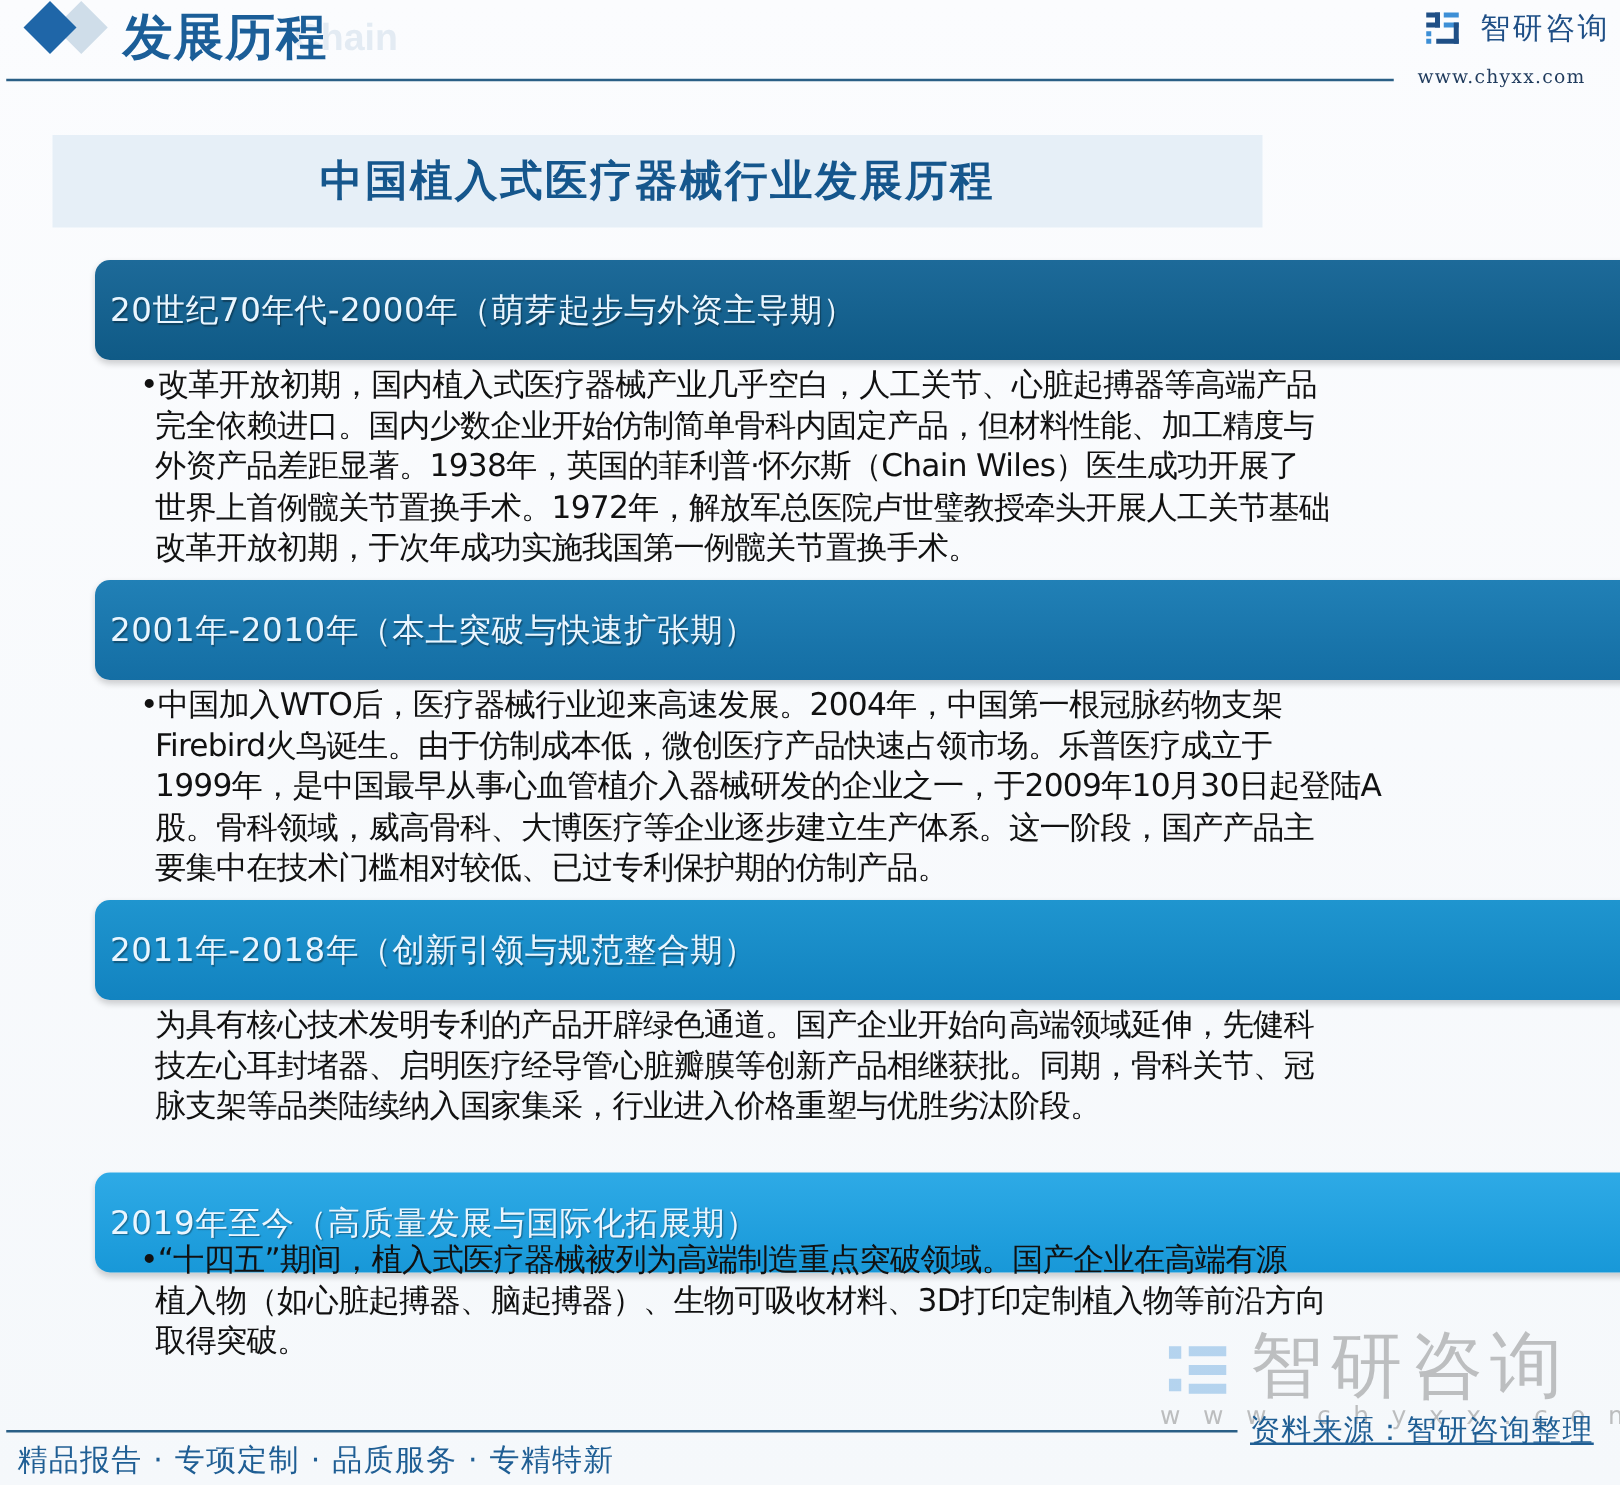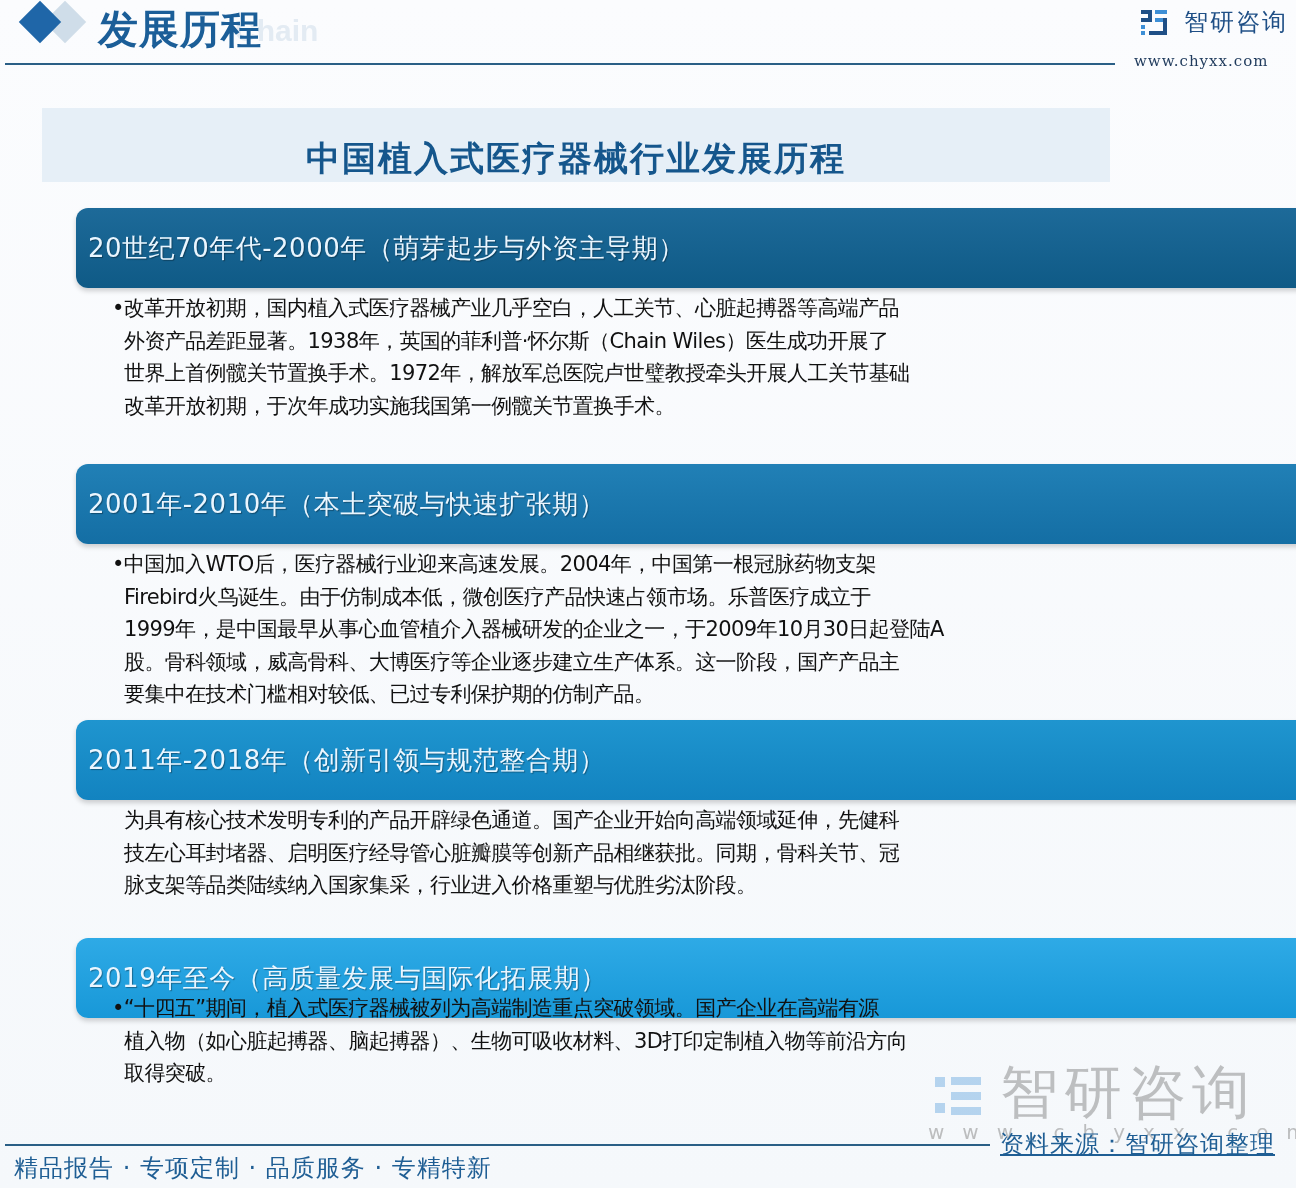--- a/index.html
+++ b/index.html
@@ -42,44 +42,44 @@
     .logo-name {
       position: absolute; left: 1184px; top: 6px; font-size: 24px; color: #1f4f86; letter-spacing: 2px;
     }
     .logo-url {
       position: absolute; left: 1134px; top: 52px; font-family: "DejaVu Serif", serif;
       font-size: 15px; color: #1f3a5c; letter-spacing: 1px;
     }
 
     
     .title-band {
-      position: absolute; left: 42px; top: 108px; width: 1068px; height: 74px;
+      position: absolute; left: 42px; top: 108px; width: 968px; height: 74px;
       background: #e6eff7;
-      display: flex; align-items: flex-end; justify-content: center;
+      display: flex; align-items: center; justify-content: center;
     }
     .title-band span {
       font-family: "DejaVu Serif", "Liberation Serif", serif;
       font-size: 34px; font-weight: bold; color: #15568c; letter-spacing: 2px;
     }
 
     
     .stage-hdr {
       position: absolute; left: 76px; width: 1294px; height: 80px;
       border-radius: 12px;
       box-shadow: 0 3px 5px rgba(0,0,0,0.18);
       display: flex; align-items: center; padding-left: 12px;
     }
     .stage-hdr span {
       font-family: "DejaVu Sans", sans-serif;
       font-size: 26px; color: #eaf6ff; letter-spacing: 0.5px;
       text-shadow: 1px 1px 1px rgba(0,0,0,0.35);
     }
     .stage-text {
       position: absolute; left: 112px; width: 1090px;
-      font-size: 21px; line-height: 32.5px; color: #111;
+      font-size: 25px; line-height: 32.5px; color: #111;
       font-family: "DejaVu Sans", sans-serif;
       letter-spacing: -0.6px;
       text-align: justify;
     }
 
     
     .ftr-rule {
       position: absolute; left: 5px; top: 1144px; width: 985px; height: 2px; background: #2a5f86;
     }
     .ftr-slogan {
@@ -129,20 +129,21 @@
 
   <div class="title-band">
     <span>中国植入式医疗器械行业发展历程</span>
   </div>
 
   <div class="stage-hdr" id="sh0" style="top: 208px; background: linear-gradient(rgb(29, 106, 153) 0%, rgb(15, 90, 134) 100%);">
     <span>20世纪70年代-2000年（萌芽起步与外资主导期）</span>
   </div>
   <div class="stage-text" style="top:292px;">
     <div>•改革开放初期，国内植入式医疗器械产业几乎空白，人工关节、心脏起搏器等高端产品</div>
+    <div style="padding-left:12px">完全依赖进口。国内少数企业开始仿制简单骨科内固定产品，但材料性能、加工精度与</div>
     <div style="padding-left:12px">外资产品差距显著。1938年，英国的菲利普·怀尔斯（Chain Wiles）医生成功开展了</div>
     <div style="padding-left:12px">世界上首例髋关节置换手术。1972年，解放军总医院卢世璧教授牵头开展人工关节基础</div>
     <div style="padding-left:12px">改革开放初期，于次年成功实施我国第一例髋关节置换手术。</div>
   </div>
 
   <div class="stage-hdr" id="sh1" style="top: 464px; background: linear-gradient(rgb(33, 128, 182) 0%, rgb(20, 110, 164) 100%);">
     <span>2001年-2010年（本土突破与快速扩张期）</span>
   </div>
   <div class="stage-text" style="top:548px;">
     <div>•中国加入WTO后，医疗器械行业迎来高速发展。2004年，中国第一根冠脉药物支架</div>

